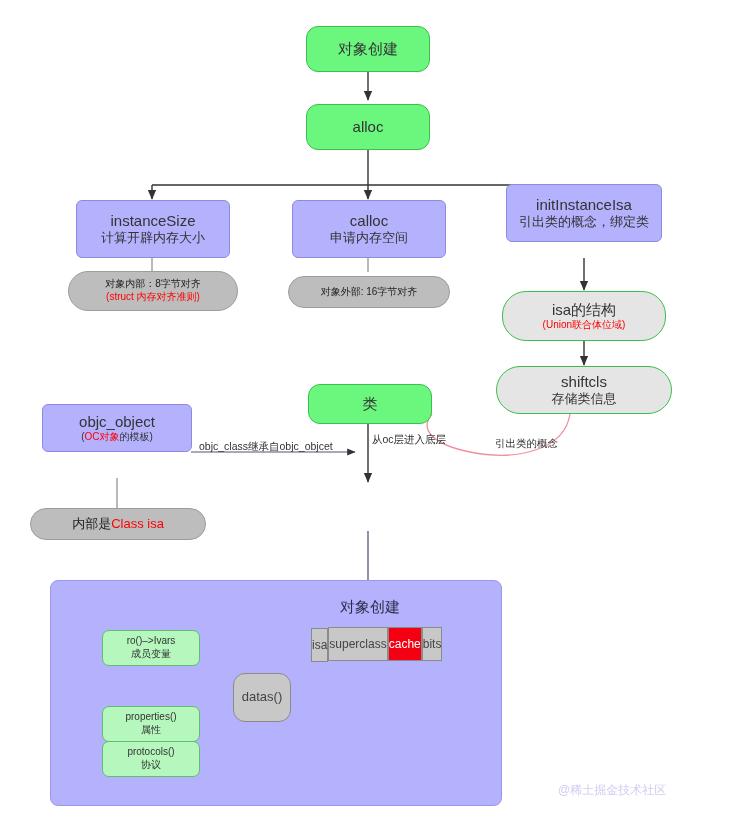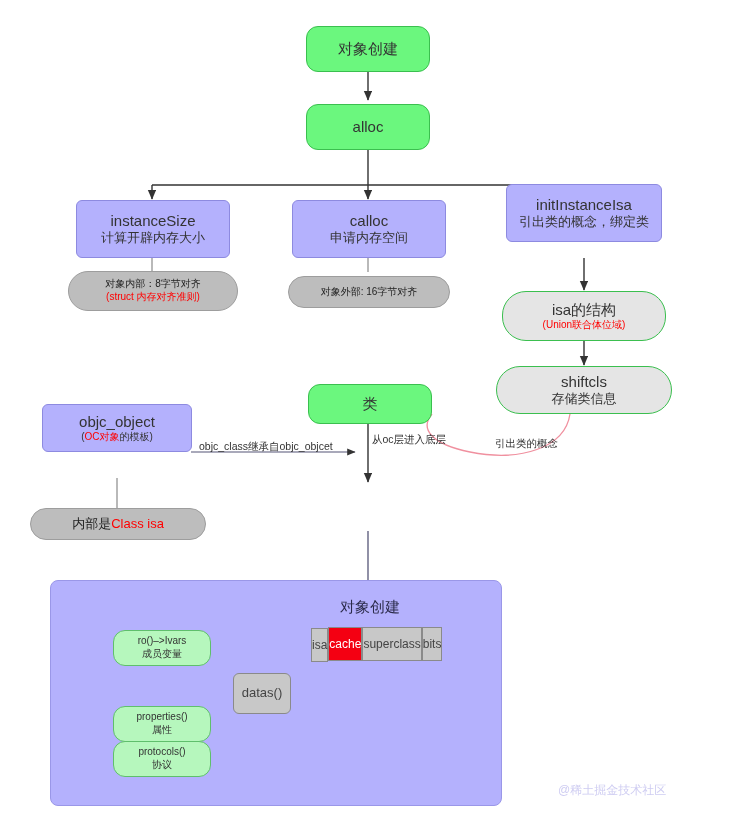--- a/index.html
+++ b/index.html
@@ -56,22 +56,21 @@
   }
   .grey-pill {
     background: #bdbdbd;
     border: 1px solid #9d9d9d;
     border-radius: 22px;
     color: #222222;
   }
   .lightgreen {
     background: #b6f7bd;
     border: 1px solid #5fbf6c;
-    border-radius: 12px;
-    margin-left: 11px;
+    border-radius: 7px;
   }
   .greybox {
     background: #c8c8c8;
     border: 1px solid #8a8a8a;
     color: #444444;
   }
   .redbox {
     background: #f40012;
     border: 1px solid #8a8a8a;
     color: #ffffff;
@@ -241,34 +240,34 @@
   </div>
   <div class="node lightgreen" style="left:102px; top:706px; width:98px; height:36px;">
     <span class="t-xs">properties()</span>
     <span class="t-xs">属性</span>
   </div>
   <div class="node lightgreen" style="left:102px; top:741px; width:98px; height:36px;">
     <span class="t-xs">protocols()</span>
     <span class="t-xs">协议</span>
   </div>
 
-  <div class="node greybox t-md" style="left:233px; top:673px; width:58px; height:41px; border-radius:6px;">
+  <div class="node greybox t-md" style="left:233px; top:673px; width:58px; height:49px; border-radius:12px;">
     <span>datas()</span>
   </div>
 
   <div class="struct-table" style="left:311px; top:628px; width:117px;">
     <div class="struct-row greybox">
       <span>isa</span>
     </div>
+    <div class="struct-row greybox">
+      <span>superclass</span>
+    </div>
     <div class="struct-row redbox">
       <span>cache</span>
     </div>
     <div class="struct-row greybox">
-      <span>superclass</span>
-    </div>
-    <div class="struct-row greybox">
       <span>bits</span>
     </div>
   </div>
 
   <div class="watermark" style="left:558px; top:782px;">@稀土掘金技术社区</div>
 
 </div>
 
 </body></html>

